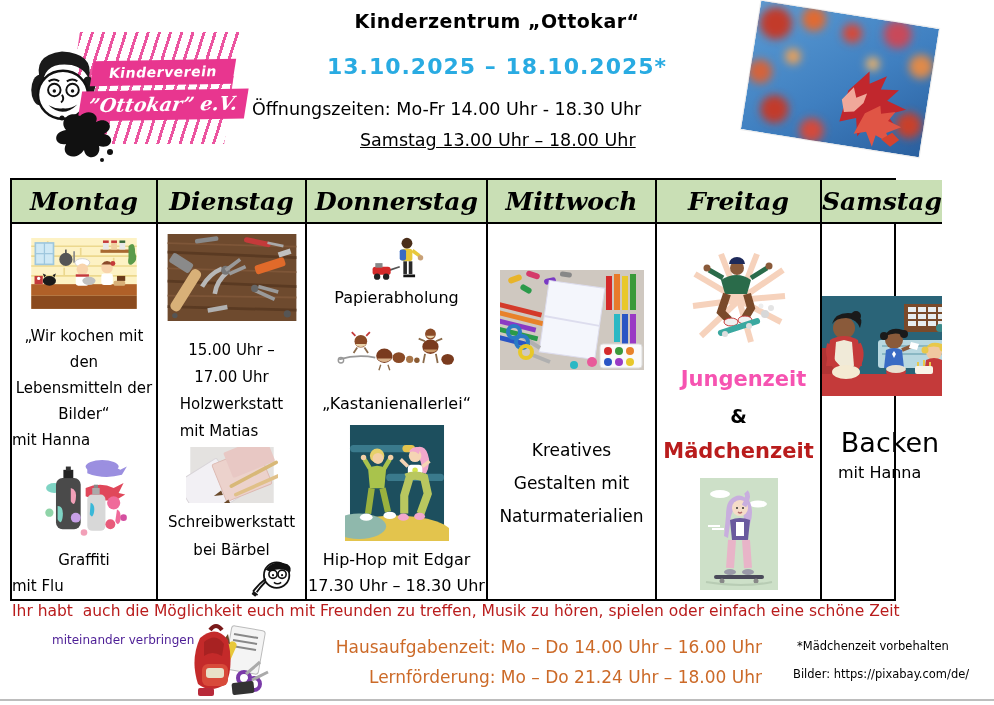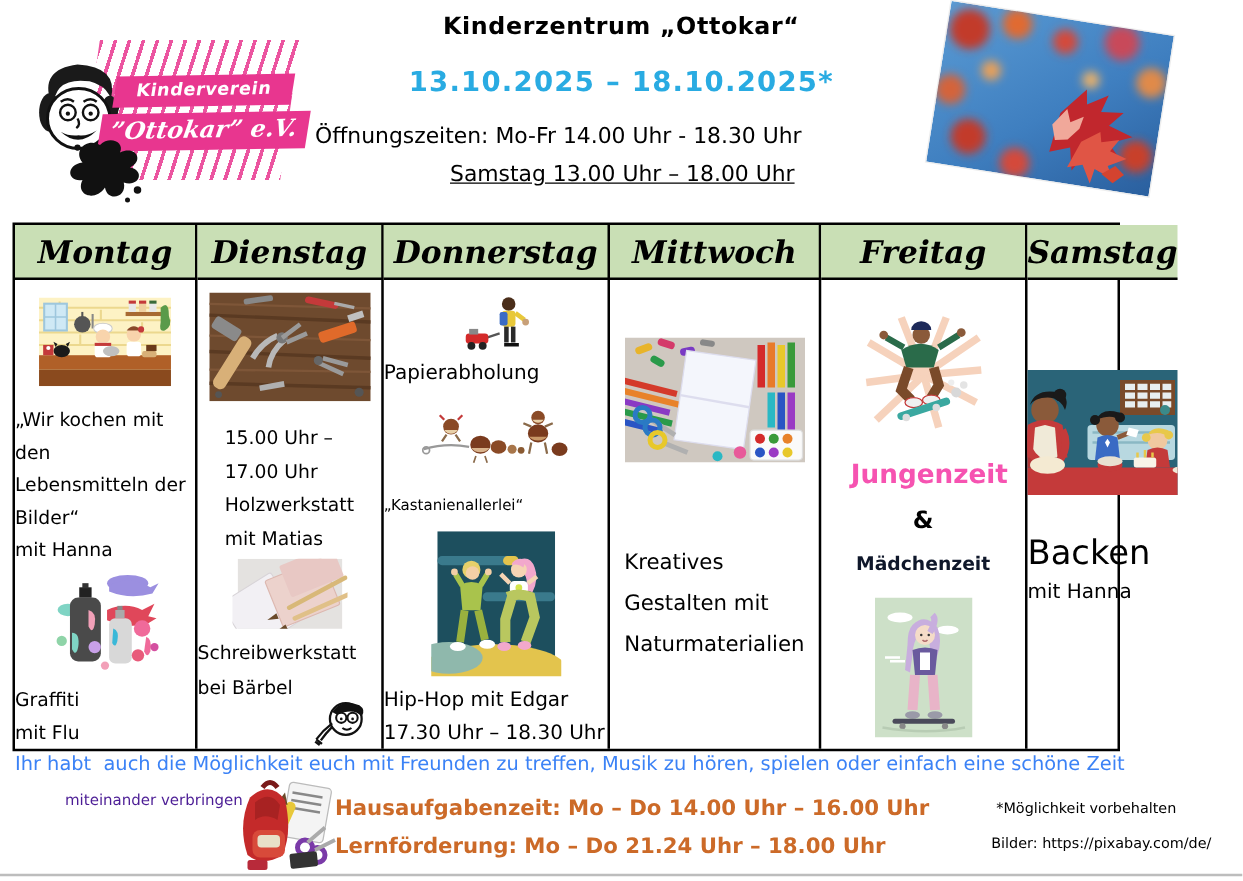--- a/index.html
+++ b/index.html
@@ -35,35 +35,35 @@
   .table { position:absolute; left:10px; top:178px; width:886px; height:423px;
            border:2px solid #000; display:grid;
            grid-template-columns:146px 149px 181px 169px 165px 1fr;
            grid-template-rows:44px 1fr; background:#fff; }
   .day-h { background:#c9dfb5; border-right:2px solid #000; border-bottom:2px solid #000;
            font-family:"DejaVu Serif", serif; font-style:italic; font-weight:bold;
            font-size:25px; display:flex; align-items:center; justify-content:center; }
   .day-h:nth-child(6) { border-right:none; }
   .day-c { border-right:2px solid #000; display:flex; flex-direction:column; align-items:center;
            overflow:hidden; }
-  .day-c.last { border-right:none; }
-
-  .t { font-size:15px; text-align:left; line-height:26px; width:100%; }
+  .day-c.last { border-right:none;padding-left:16px; }
+
+  .t { font-size:15px; text-align:center; line-height:26px; width:100%; }
   .t.right { text-align:left; }
   .t.big { font-size:27px; line-height:34px; }
   .pink { color:#f653b1; font-weight:bold; font-size:21px; line-height:26px;margin-left:10px; }
   .amp  { font-weight:bold; font-size:19px; line-height:20px; }
-  .blue { color:#0f172a; font-weight:bold; font-size:15px; line-height:26px; }
+  .blue { color:#b91c1c; font-weight:bold; font-size:21px; line-height:26px; }
 
   
-  .info1 { position:absolute; left:12px; top:602px; font-size:15.5px; color:#3b82f6; white-space:pre; }
+  .info1 { position:absolute; left:12px; top:602px; font-size:15.5px; color:#b91c1c; white-space:pre; }
   .info2 { position:absolute; left:12px; top:633px; font-size:12px; color:#4c1d95;margin-left:40px; }
   .backpack { position:absolute; left:192px; top:620px; }
-  .orange-block { position:absolute; left:268px; top:632px; width:494px; text-align:left;
-                  color:#cc6a28; font-weight:bold; font-size:17px; line-height:30px; }
+  .orange-block { position:absolute; left:268px; top:632px; width:494px; text-align:right;
+                  color:#cc6a28; font-weight:normal; font-size:17px; line-height:30px; }
   .note   { position:absolute; left:797px; top:639px; font-size:11.5px; }
   .credit { position:absolute; left:793px; top:667px; font-size:11.5px; }
   .bottomline { position:absolute; left:0; top:699px; width:994px; height:2px; background:#bdbdbd; }
 </style>
 </head>
 <body>
 
 <div class="title">Kinderzentrum „Ottokar“</div>
 <div class="daterange">13.10.2025 – 18.10.2025*</div>
 <div class="hours1">Öffnungszeiten: Mo-Fr 14.00 Uhr - 18.30 Uhr</div>
@@ -307,21 +307,21 @@
         <circle cx="80" cy="38" r="4" fill="#a8764a"></circle>
       <circle cx="88" cy="39" r="3" fill="#8a5a32"></circle>
       <circle cx="103" cy="10" r="6" fill="#8a4a26"></circle>
         <path d="M98,12 a6,6 0 0 0 10,0 z" fill="#e8d0a8"></path>
       <ellipse cx="103" cy="24" rx="9" ry="8" fill="#7a3b1e"></ellipse>
         <path d="M95,27 a9,6 0 0 0 16,0 z" fill="#c89868"></path>
       <path d="M97,32 l-2,10 M109,32 l2,10 M97,18 l-7,-3 M109,18 l7,-3" stroke="#8a6a4a" stroke-width="2"></path>
       <ellipse cx="122" cy="38" rx="7" ry="6" fill="#7a3b1e"></ellipse>
       <path d="M48,44 l-2,6 M56,44 l2,6" stroke="#8a6a4a" stroke-width="1.5"></path>
     </svg>
-    <div class="t" style="margin-top:10px;font-size:12px">„Kastanienallerlei“</div>
+    <div class="t" style="margin-top:10px;font-size:16px">„Kastanienallerlei“</div>
     <svg width="104" height="128" viewBox="0 0 104 128" style="margin-top:8px">
       <rect width="104" height="128" fill="#1d4f5e"></rect>
       <rect x="0" y="22" width="70" height="8" rx="4" fill="#3a7a8c"></rect>
       <rect x="40" y="54" width="64" height="8" rx="4" fill="#3a7a8c"></rect>
       <rect x="58" y="22" width="14" height="8" rx="4" fill="#e3c44d"></rect>
       <ellipse cx="50" cy="122" rx="64" ry="22" fill="#e3c44d"></ellipse>
       <ellipse cx="10" cy="112" rx="30" ry="14" fill="#8fb8ac"></ellipse>
 
       <circle cx="30" cy="34" r="8" fill="#e6d06a"></circle>
         <circle cx="31" cy="37" r="6" fill="#f3cfa6"></circle>
@@ -540,15 +540,15 @@
   <path d="M54,54 l14,-12 M60,60 l16,-8" stroke="#aaa" stroke-width="3"></path>
   <rect x="40" y="62" width="22" height="12" rx="2" transform="rotate(-6 51 68)" fill="#333"></rect>
   <rect x="6" y="68" width="16" height="8" rx="2" fill="#b82a3a"></rect>
 </svg>
 
 <div class="orange-block">
   <div>Hausaufgabenzeit: Mo – Do 14.00 Uhr – 16.00 Uhr</div>
   <div>Lernförderung: Mo – Do 21.24 Uhr – 18.00 Uhr</div>
 </div>
 
-<div class="note">*Möglichkeit vorbehalten</div>
+<div class="note">*Mädchenzeit vorbehalten</div>
 <div class="credit">Bilder: https://pixabay.com/de/</div>
 <div class="bottomline"></div>
 
 </body></html>

